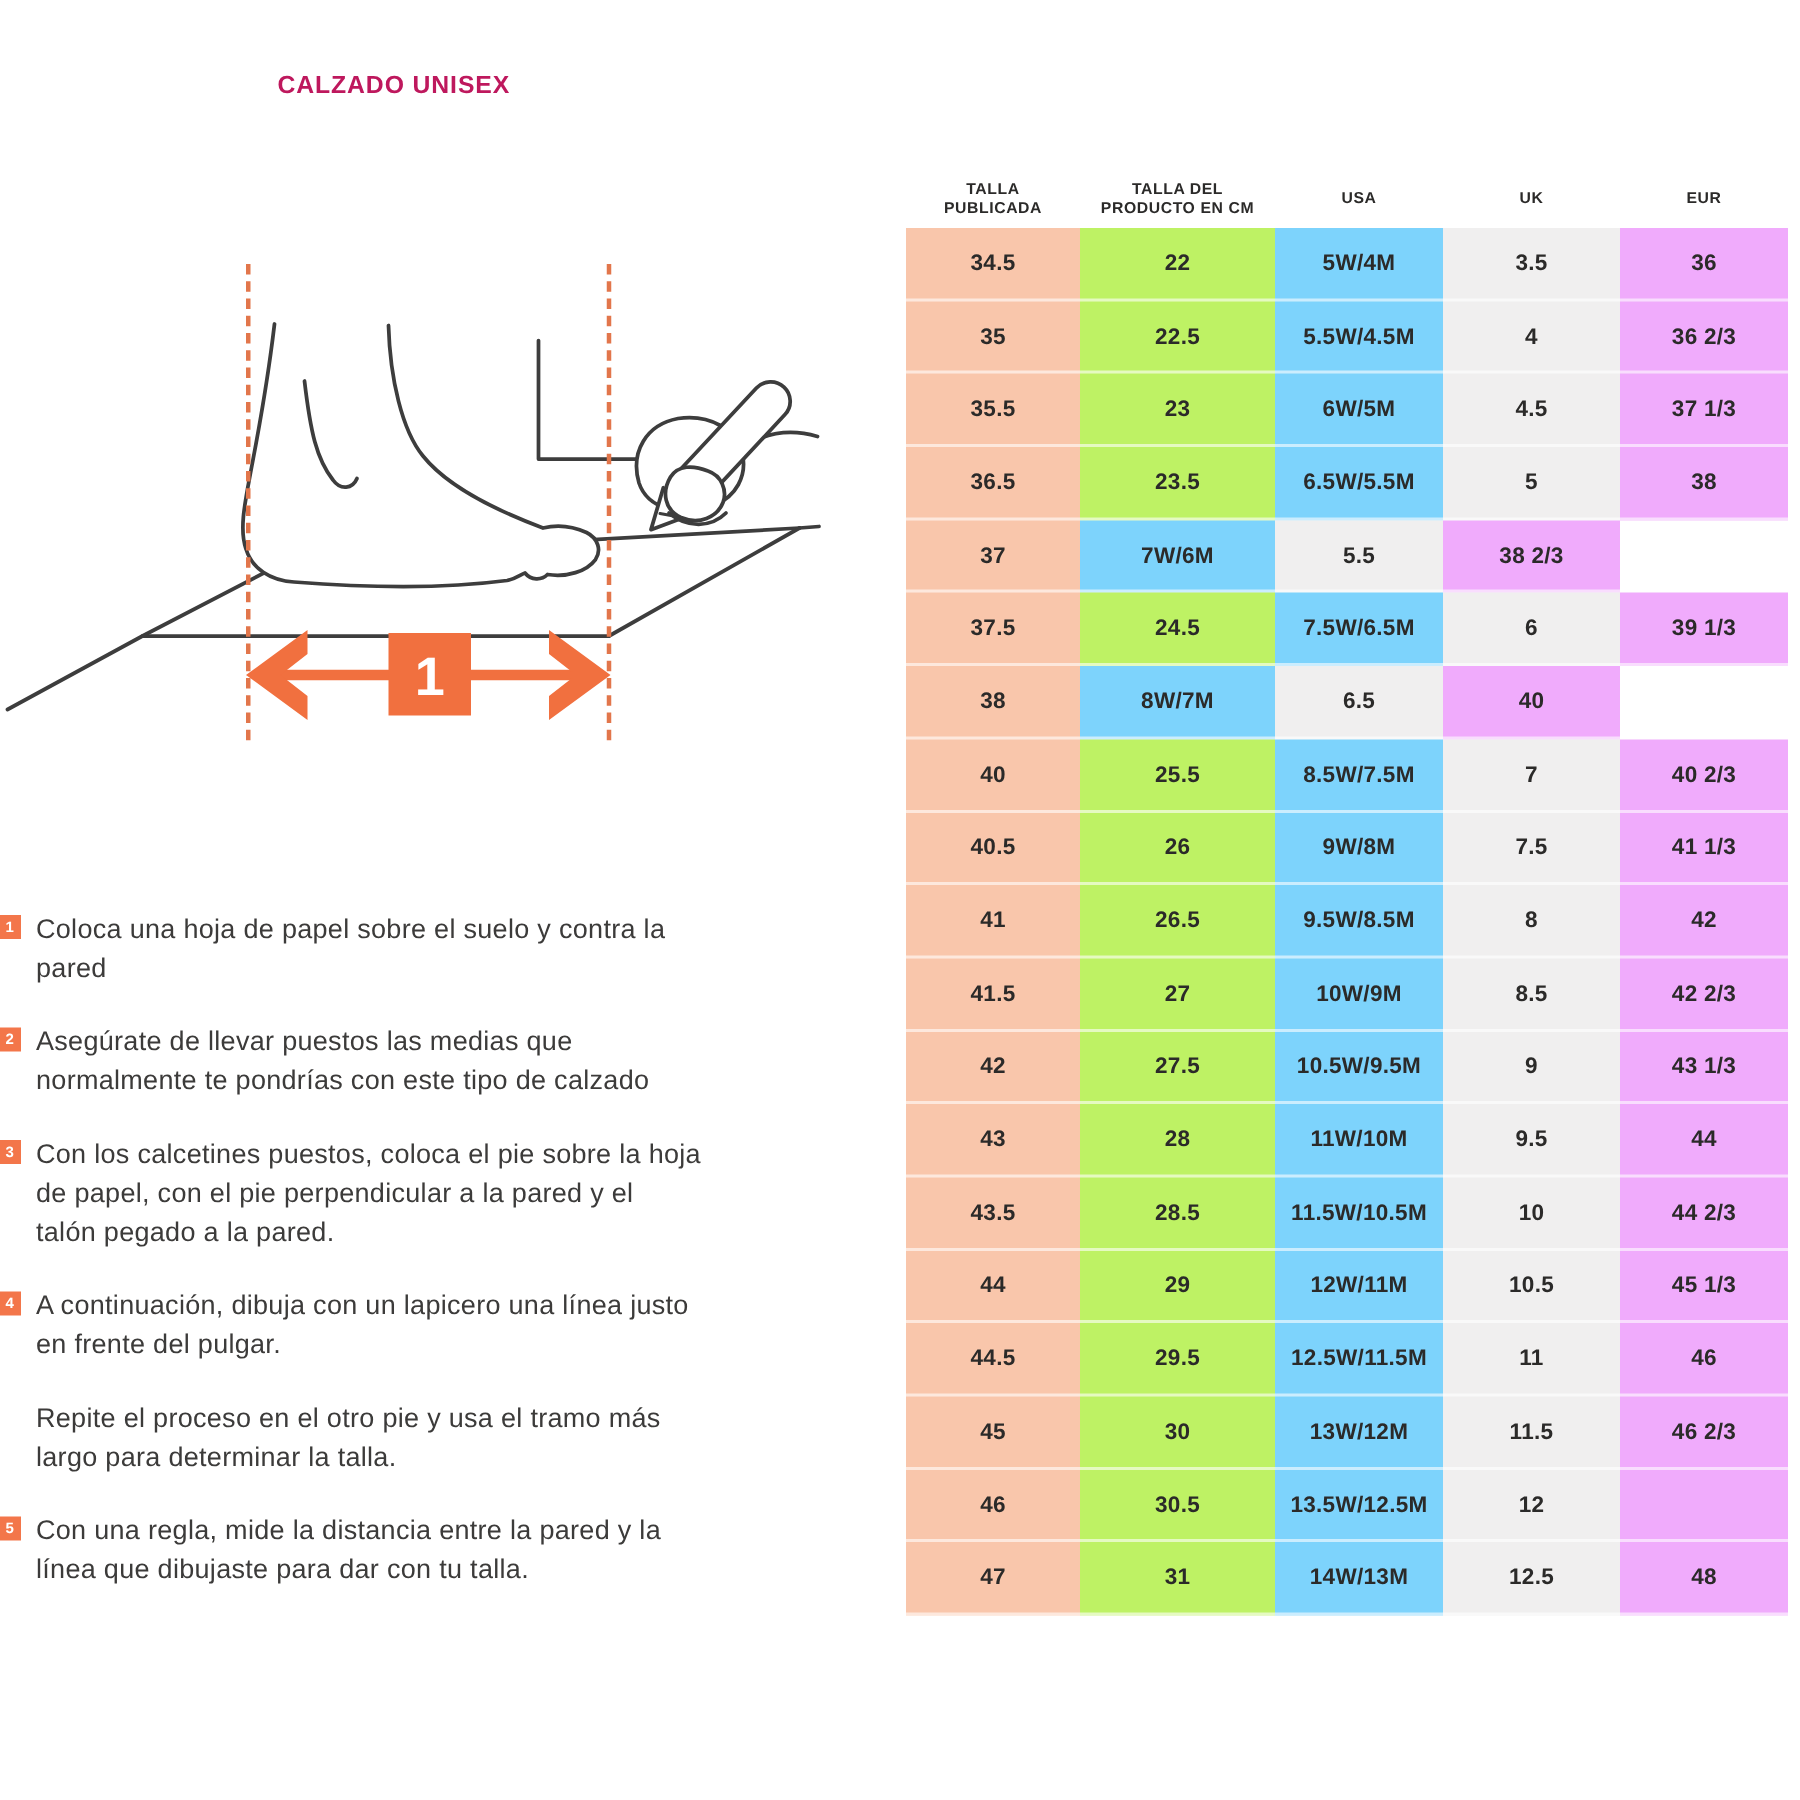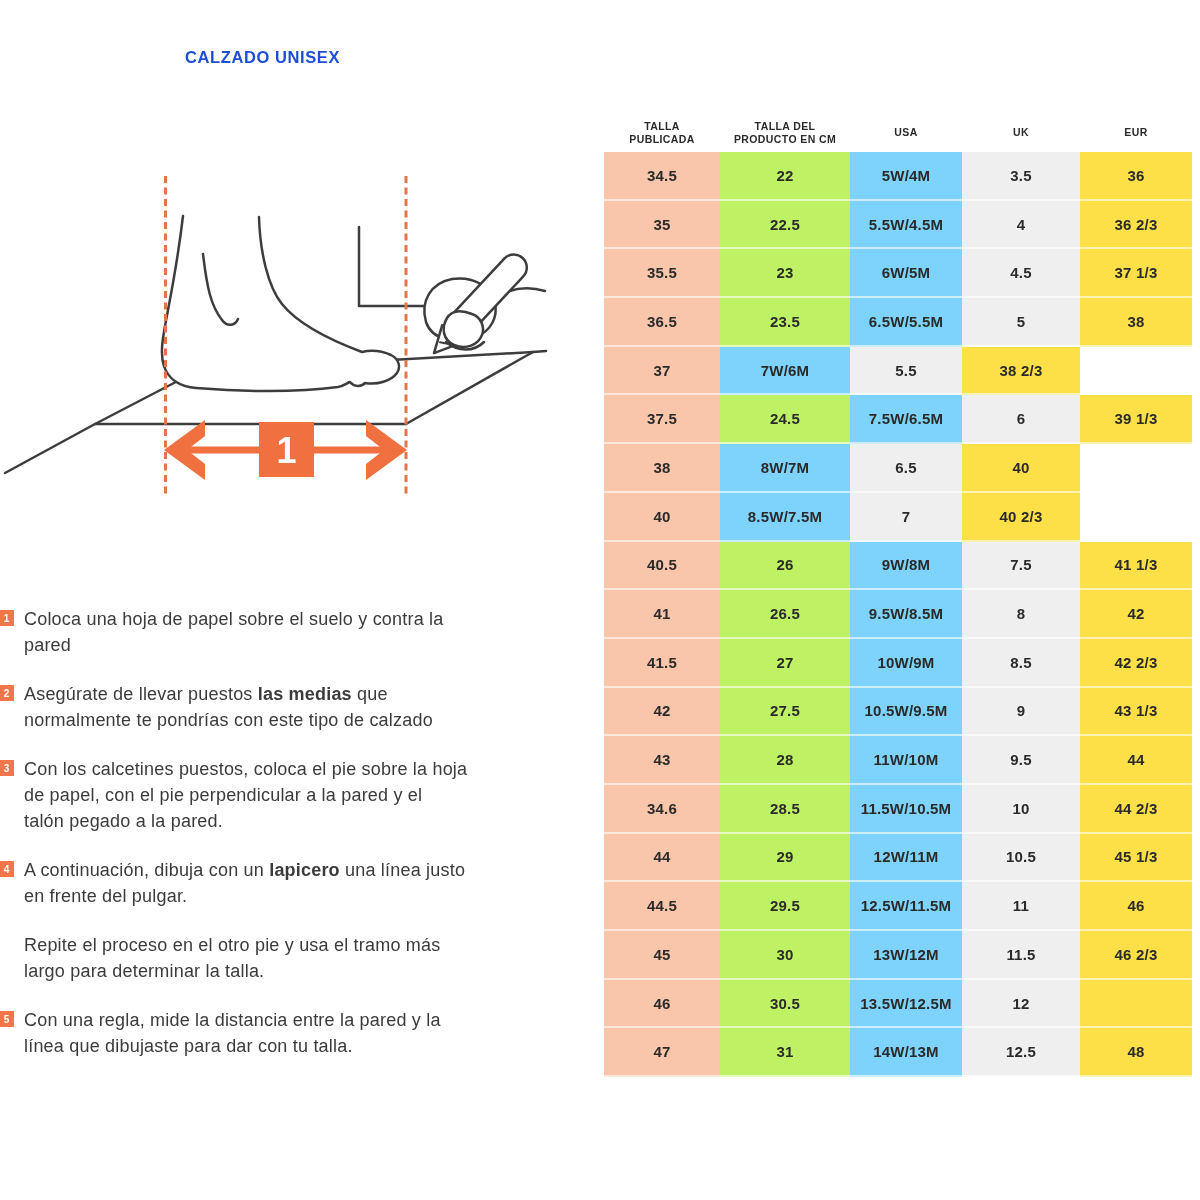--- a/index.html
+++ b/index.html
@@ -1,50 +1,50 @@
 <!DOCTYPE html>
 <html><head>
 <meta charset="utf-8">
 <style>
   html,body{margin:0;padding:0;}
   .page{position:relative;width:1200px;height:1200px;background:#ffffff;overflow:hidden;
         font-family:"Liberation Sans",sans-serif;color:#2b2a29;}
 
   .page-title{position:absolute;left:185px;top:48px;font-size:16.5px;font-weight:bold;
-              letter-spacing:.6px;color:#1d4ed8;}
+              letter-spacing:.6px;color:#be185d;}
 
   
   .illus{position:absolute;left:0;top:85px;width:585px;height:425px;}
 
   
   .instructions{position:absolute;left:0;top:606px;width:575px;}
   .instr{display:flex;align-items:flex-start;margin-bottom:23px;}
   .badge{flex:0 0 15px;width:15px;height:16px;margin-left:-1px;margin-top:4px;margin-right:10px;
          background:#f3764a;color:#fff;font-size:10px;font-weight:bold;
          display:flex;align-items:center;justify-content:center;}
   .badge.hidden{visibility:hidden;}
   .itext{font-size:18px;line-height:26px;color:#3c3b3a;white-space:pre-wrap;letter-spacing:.2px;}
-  .itext .b{font-weight:bold;}
+  .itext .b{font-weight:normal;}
 
   
   .size-table{position:absolute;left:604px;top:114px;width:588px;}
   .thead,.tr{display:grid;grid-template-columns:116px 130px 112px 118px 112px;}
   .thead{height:38px;}
   .th{display:flex;align-items:center;justify-content:center;text-align:center;
       font-size:10.5px;font-weight:bold;letter-spacing:.4px;line-height:1.25;
       white-space:pre-line;color:#2b2a29;}
   .tr{height:48.7px;}
   .td{display:flex;align-items:center;justify-content:center;
       font-size:15px;font-weight:bold;letter-spacing:.2px;color:#2b2a29;
       border-bottom:2px solid rgba(255,255,255,.6);}
   .c0{background:#f9c6ab;}
   .c1{background:#bef264;}
   .c2{background:#7dd3fc;}
   .c3{background:#f0efef;text-align:right;}
-  .c4{background:#fde047;}
+  .c4{background:#f0abfc;}
   .th.c0,.th.c1,.th.c2,.th.c3,.th.c4{background:transparent;border:none;}
 </style>
 </head>
 <body>
 
 <div class="page">
 
   <div class="page-title">CALZADO UNISEX</div>
 
   <svg class="illus" viewBox="0 85 585 425" stroke-linecap="round" stroke-linejoin="round">
@@ -185,20 +185,21 @@
           <div class="td c4">39 1/3</div>
         </div>
         <div class="tr">
           <div class="td c0">38</div>
           <div class="td c2">8W/7M</div>
           <div class="td c3">6.5</div>
           <div class="td c4">40</div>
         </div>
         <div class="tr">
           <div class="td c0">40</div>
+          <div class="td c1">25.5</div>
           <div class="td c2">8.5W/7.5M</div>
           <div class="td c3">7</div>
           <div class="td c4">40 2/3</div>
         </div>
         <div class="tr">
           <div class="td c0">40.5</div>
           <div class="td c1">26</div>
           <div class="td c2">9W/8M</div>
           <div class="td c3">7.5</div>
           <div class="td c4">41 1/3</div>
@@ -225,21 +226,21 @@
           <div class="td c4">43 1/3</div>
         </div>
         <div class="tr">
           <div class="td c0">43</div>
           <div class="td c1">28</div>
           <div class="td c2">11W/10M</div>
           <div class="td c3">9.5</div>
           <div class="td c4">44</div>
         </div>
         <div class="tr">
-          <div class="td c0">34.6</div>
+          <div class="td c0">43.5</div>
           <div class="td c1">28.5</div>
           <div class="td c2">11.5W/10.5M</div>
           <div class="td c3">10</div>
           <div class="td c4">44 2/3</div>
         </div>
         <div class="tr">
           <div class="td c0">44</div>
           <div class="td c1">29</div>
           <div class="td c2">12W/11M</div>
           <div class="td c3">10.5</div>

